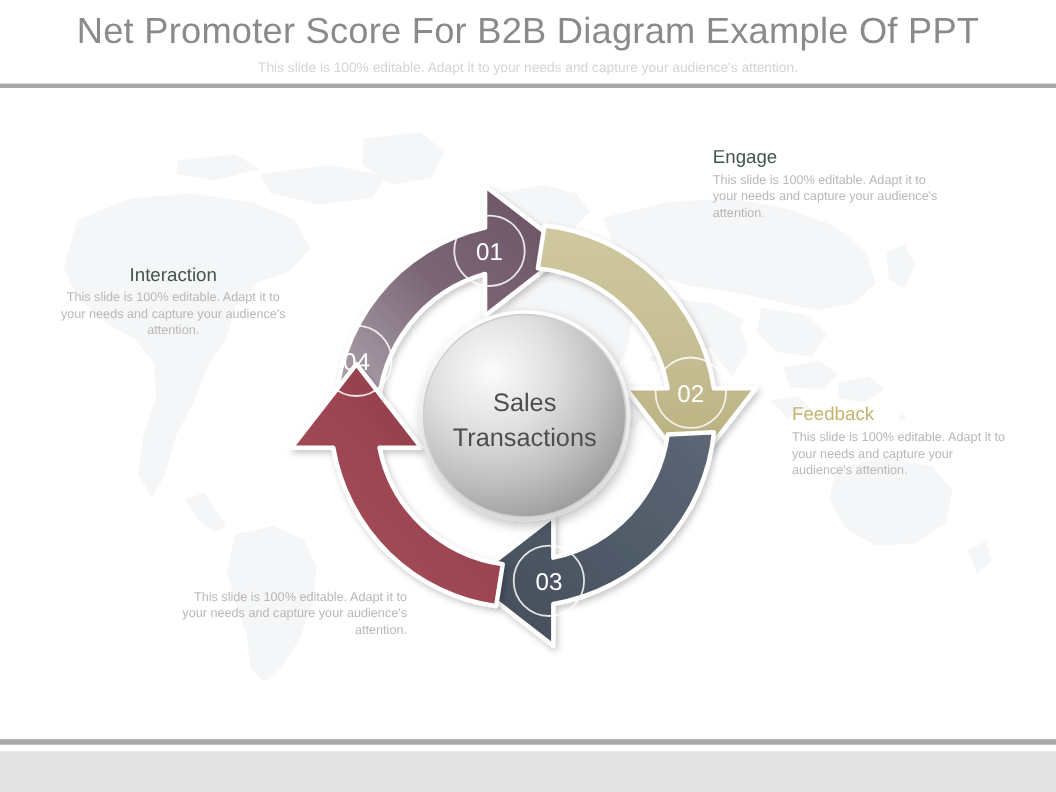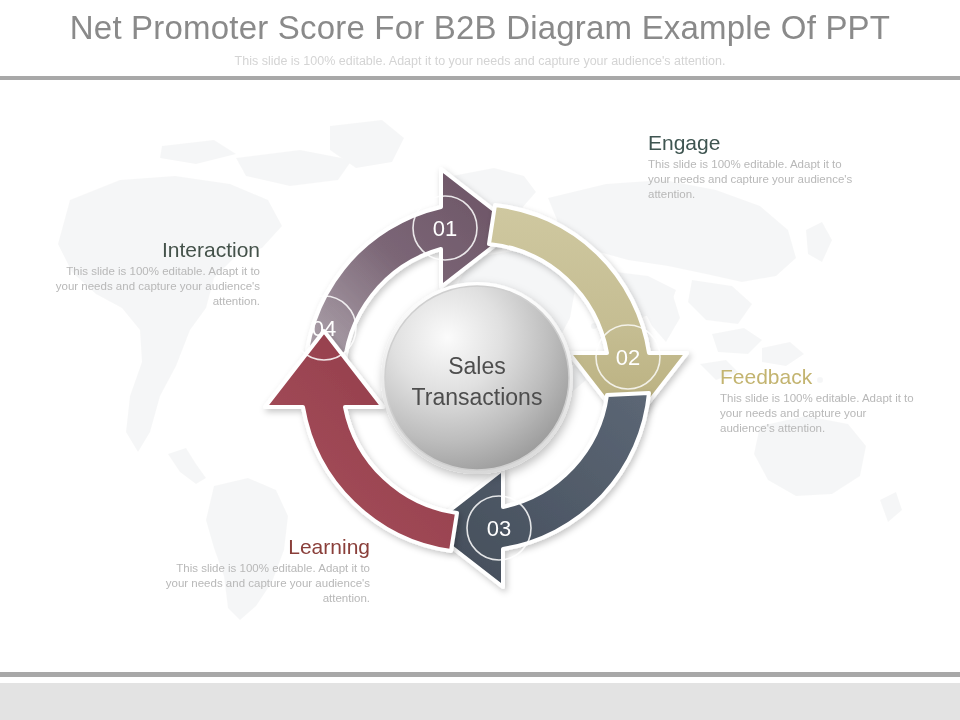--- a/index.html
+++ b/index.html
@@ -97,21 +97,21 @@
   }
   .center-text {
     font-family: "Liberation Sans", sans-serif;
     font-size: 23px;
     fill: #4d4d4d;
   }
 
   
   .callout { position: absolute; }
   .callout .c-head {
-    font-size: 21px;
+    font-size: 17px;
     line-height: 22px;
     margin-bottom: 3px;
     font-weight: normal;
   }
   .callout .c-body {
     font-size: 11.5px;
     line-height: 15px;
     color: #b8b8b8;
   }
 
@@ -128,21 +128,21 @@
   #callout-feedback .c-head { color: #c3b470; }
 
   #callout-learning {
     left: 165px; top: 536px; width: 205px;
     text-align: right;
   }
   #callout-learning .c-head { color: #8a3f3a; }
 
   #callout-interaction {
     left: 55px; top: 239px; width: 205px;
-    text-align: right;
+    text-align: center;
   }
   #callout-interaction .c-head { color: #44524a; }
 </style>
 </head>
 <body>
 
 <div id="slide">
 
   <svg id="worldmap" viewBox="0 0 960 560" preserveAspectRatio="xMidYMid meet" aria-hidden="true">
     <g fill="#9aa0a6">
@@ -321,21 +321,20 @@
     <div class="c-head">Engage</div>
     <div class="c-body">This slide is 100% editable. Adapt it to your needs and capture your audience's attention.</div>
   </div>
 
   <div class="callout" id="callout-feedback">
     <div class="c-head">Feedback</div>
     <div class="c-body">This slide is 100% editable. Adapt it to your needs and capture your audience's attention.</div>
   </div>
 
   <div class="callout" id="callout-learning">
-    <div class="c-head">Learning</div>
     <div class="c-body">This slide is 100% editable. Adapt it to your needs and capture your audience's attention.</div>
   </div>
 
   <div class="callout" id="callout-interaction">
     <div class="c-head">Interaction</div>
     <div class="c-body">This slide is 100% editable. Adapt it to your needs and capture your audience's attention.</div>
   </div>
 
   <div id="footer-rule"></div>
   <div id="footer-band"></div>

